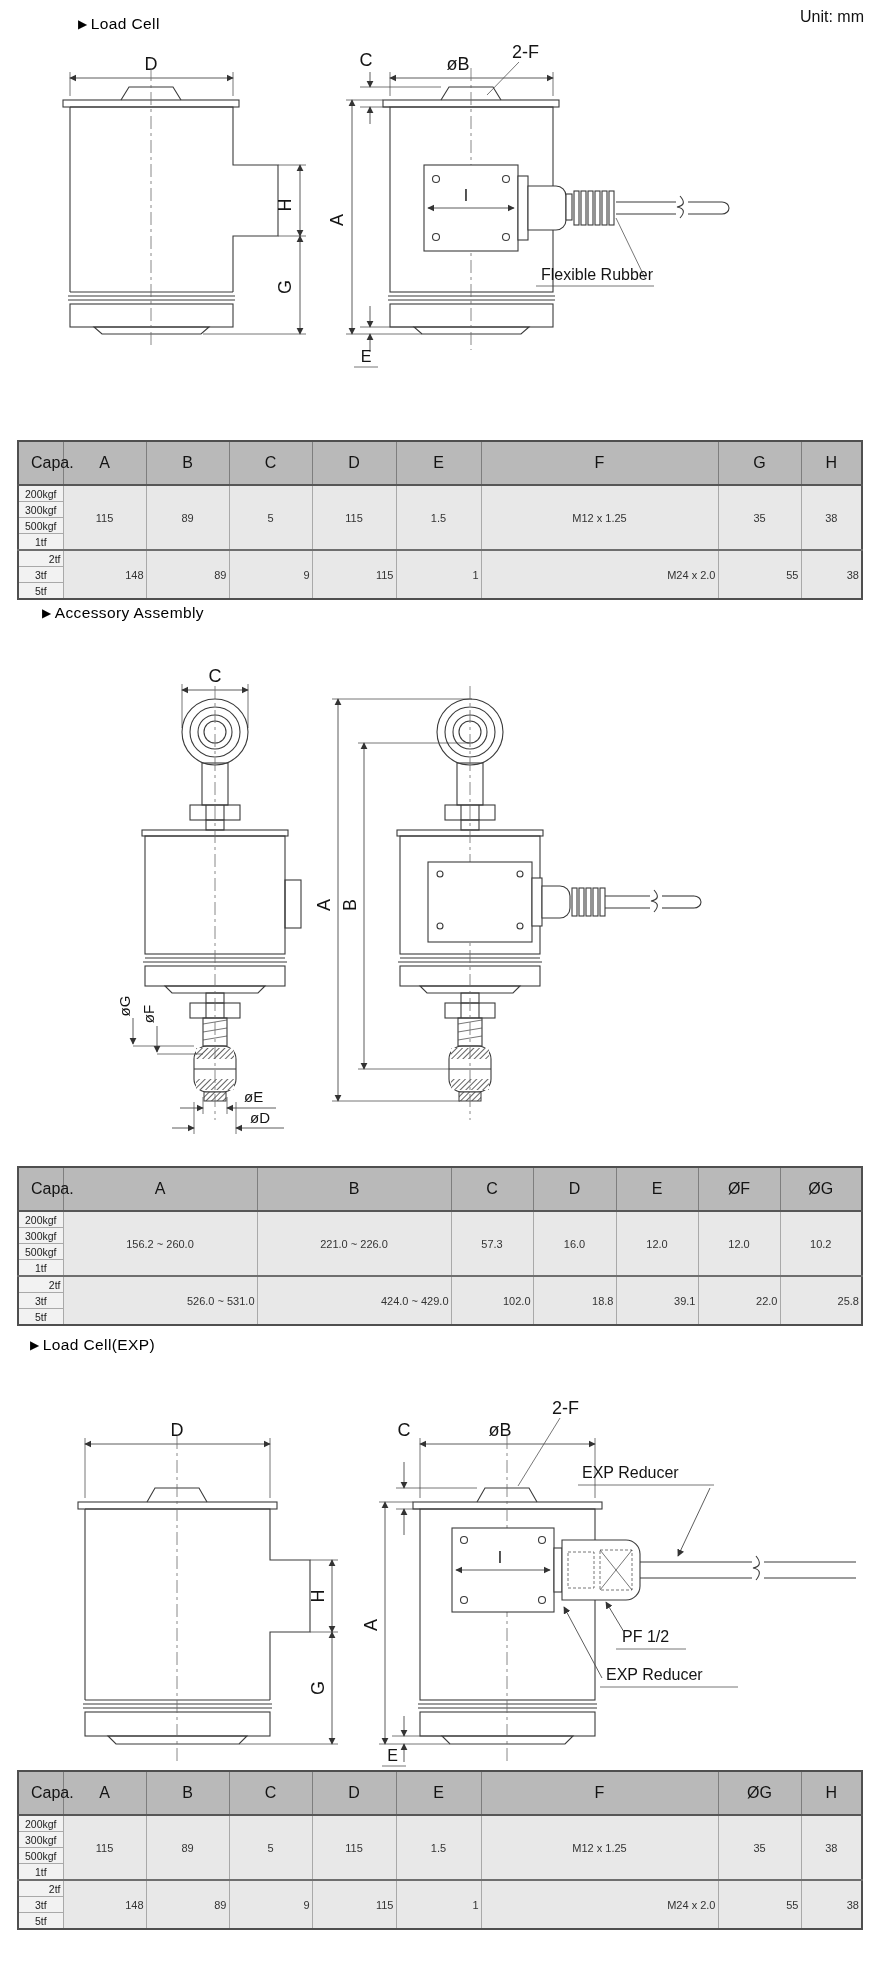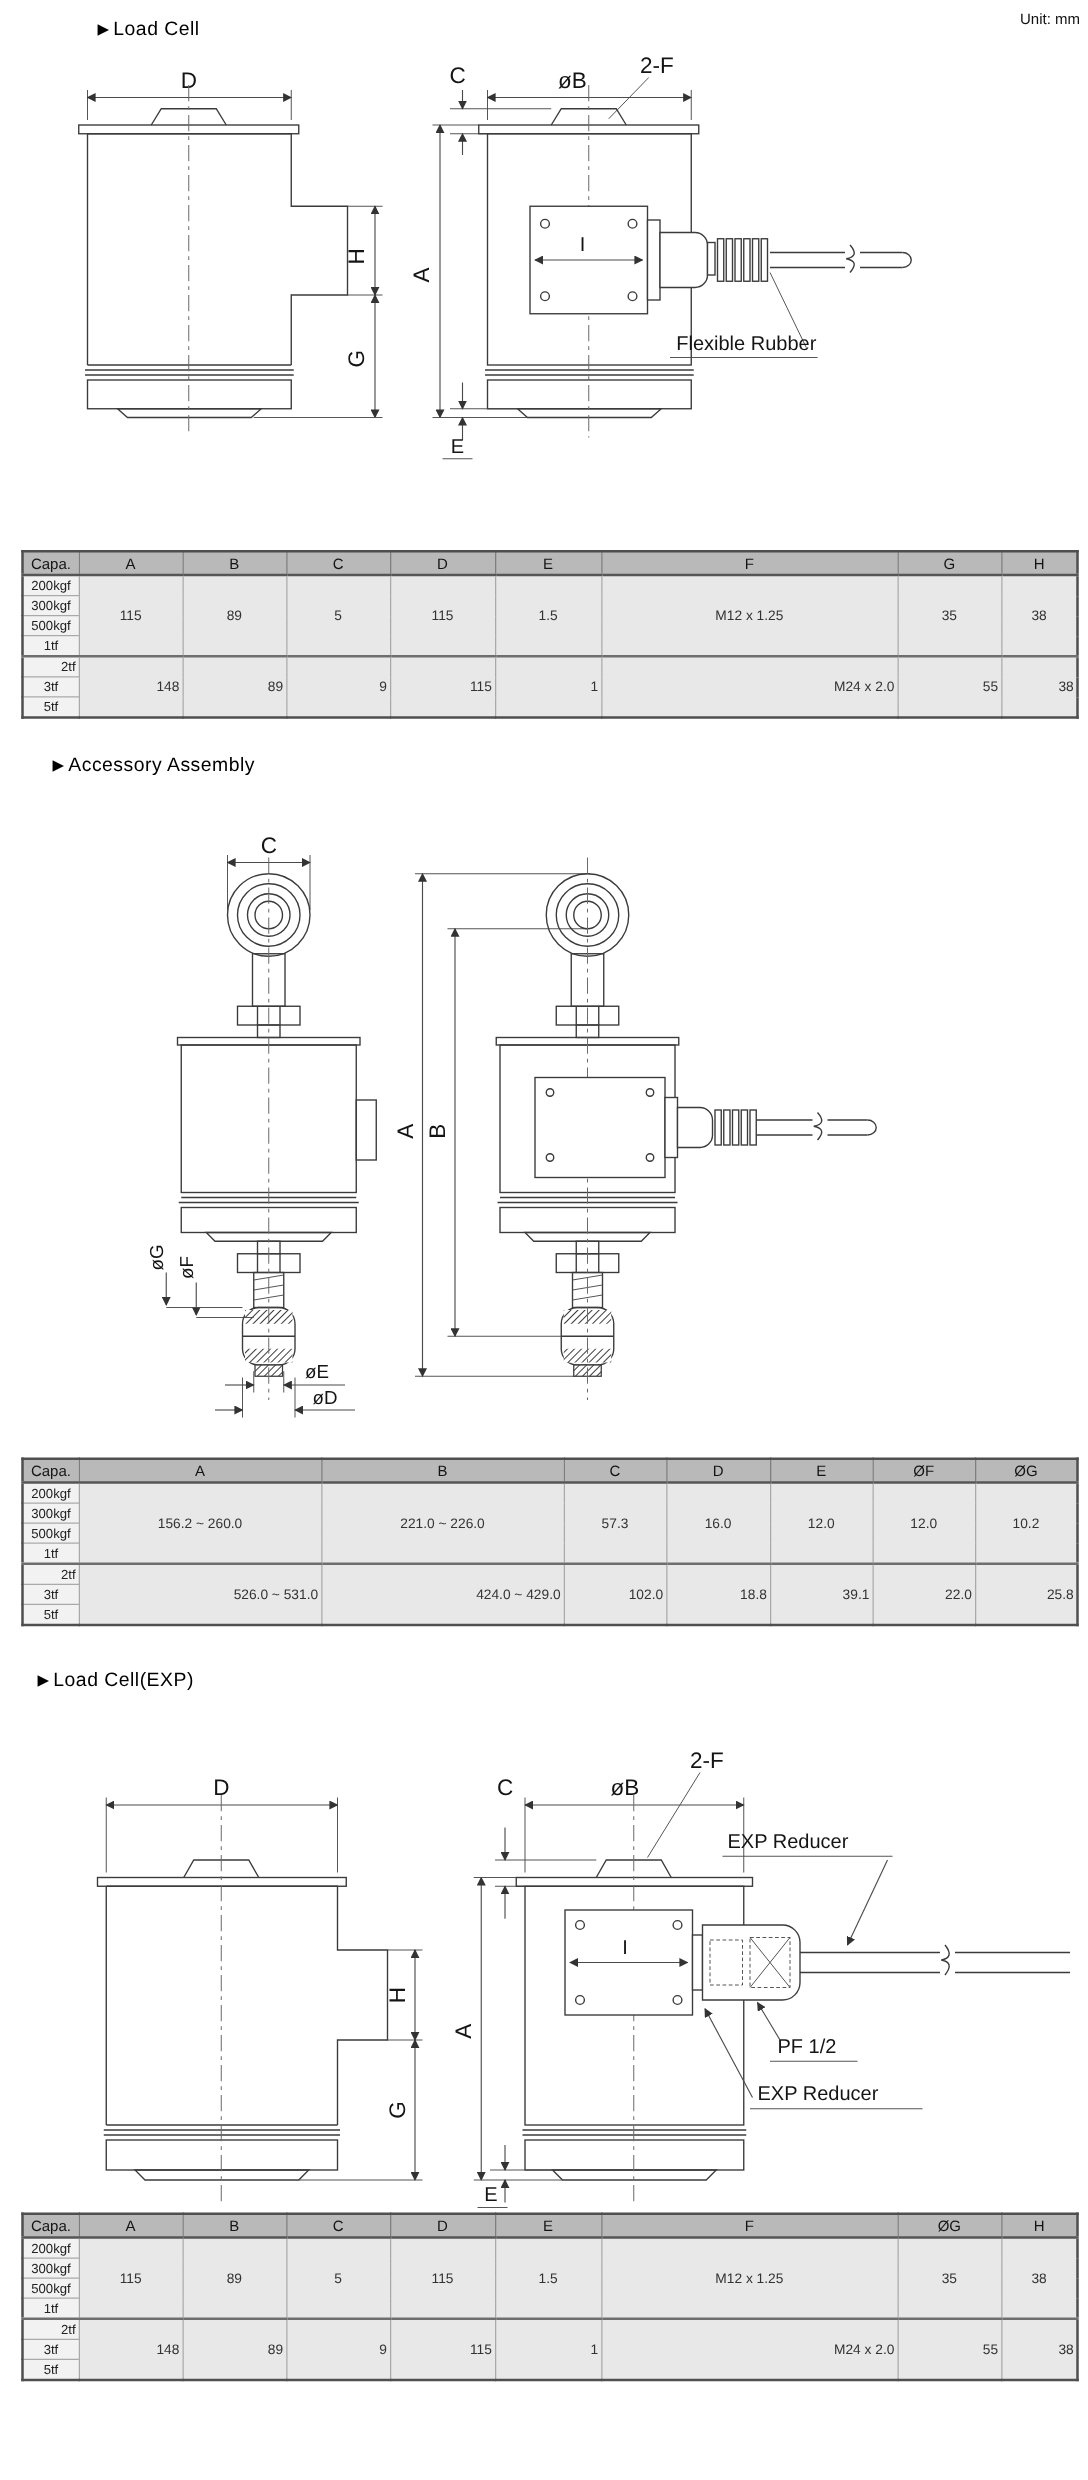--- a/index.html
+++ b/index.html
@@ -4,26 +4,26 @@
 <style>
   html,body { margin:0; padding:0; }
   body {
     width:870px; height:1984px; background:#ffffff; position:relative;
     font-family:"Liberation Sans", sans-serif; color:#111;
     overflow:hidden;
   }
   .abs { position:absolute; }
   .heading { font-size:15.5px; letter-spacing:0.4px; color:#000; white-space:nowrap; }
   .heading .tri { font-size:12px; margin-right:3px; vertical-align:1px; }
-  .unit { font-size:12px; color:#111; }
+  .unit { font-size:16px; color:#111; }
 
   table.spec { border-collapse:collapse; width:844px; table-layout:fixed;
                border:2px solid #4f4f4f; font-size:11px; color:#333; }
   table.spec th { background:#b9b9b9; border:1px solid #7e7e7e; border-bottom:2px solid #565656;
-                  font-weight:normal; font-size:12px; color:#141414; height:17px; padding:0; }
+                  font-weight:normal; font-size:16px; color:#141414; height:17px; padding:12px; }
   table.spec td { border:1px solid #a9a9a9; background:#e8e8e8; text-align:center;
                   height:15px; padding:0 2px; }
   table.spec td.cap { background:#f2f2f2; font-size:10.5px; color:#222; }
   table.spec tr.grp2 td { border-top:2px solid #6e6e6e;text-align:right; }
 
   svg.dwg { position:absolute; left:0; overflow:visible; }
   svg .s  { stroke:#3b3b3b; stroke-width:1.1; fill:none; }
   svg .sf { stroke:#3b3b3b; stroke-width:1.1; fill:#ffffff; }
   svg .d  { stroke:#4a4a4a; stroke-width:0.9; fill:none; }
   svg .e  { stroke:#4a4a4a; stroke-width:0.75; fill:none; }

